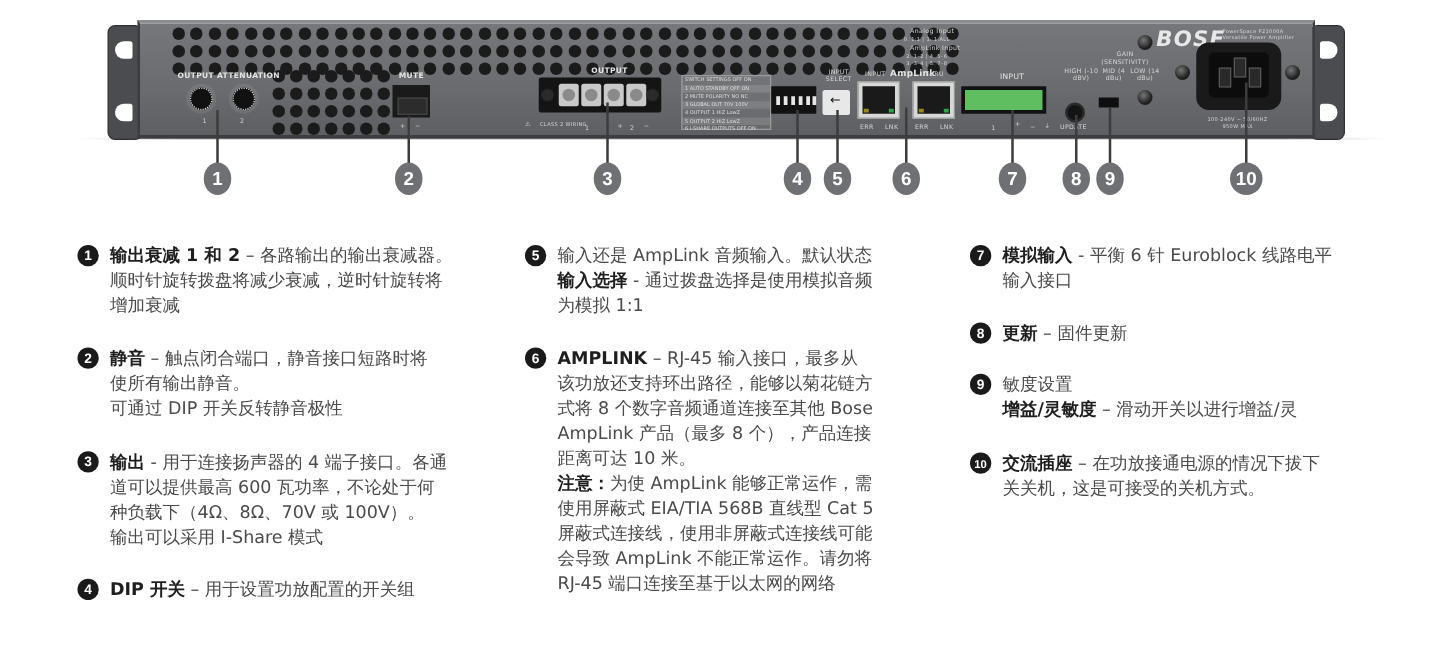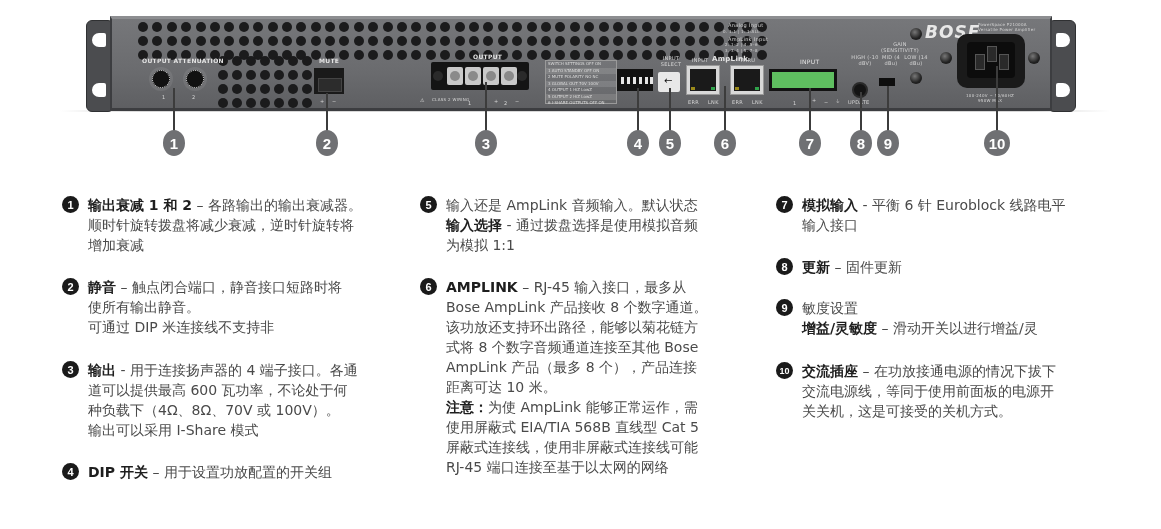--- a/index.html
+++ b/index.html
@@ -419,21 +419,21 @@
     <p>顺时针旋转拨盘将减少衰减，逆时针旋转将</p>
     <p>增加衰减</p>
   </div>
 </div>
 
 <div class="desc" style="left:62px; top:277px; width:340px;">
   <span class="badge">2</span>
   <div class="body">
     <p><span class="title">静音</span><span> – </span><span>触点闭合端口，静音接口短路时将</span></p>
     <p>使所有输出静音。</p>
-    <p>可通过 DIP 米连接线不支持非</p>
+    <p>可通过 DIP 开关反转静音极性</p>
   </div>
 </div>
 
 <div class="desc" style="left:62px; top:360px; width:340px;">
   <span class="badge">3</span>
   <div class="body">
     <p><span class="title">输出</span><span> - </span><span>用于连接扬声器的 4 端子接口。各通</span></p>
     <p>道可以提供最高 600 瓦功率，不论处于何</p>
     <p>种负载下（4Ω、8Ω、70V 或 100V）。</p>
     <p>输出可以采用 I-Share 模式</p>
@@ -453,28 +453,28 @@
     <p>输入还是 AmpLink 音频输入。默认状态</p>
     <p><span class="title">输入选择</span><span> - </span><span>通过拨盘选择是使用模拟音频</span></p>
     <p>为模拟 1:1</p>
   </div>
 </div>
 
 <div class="desc" style="left:420px; top:277px; width:345px;">
   <span class="badge">6</span>
   <div class="body">
     <p><span class="title">AMPLINK</span><span> – </span><span>RJ-45 输入接口，最多从</span></p>
-    <p>Bose AmpLink 产品接收 8 个数字通道。</p>
     <p>该功放还支持环出路径，能够以菊花链方</p>
     <p>式将 8 个数字音频通道连接至其他 Bose</p>
     <p>AmpLink 产品（最多 8 个），产品连接</p>
     <p>距离可达 10 米。</p>
     <p><span class="note-label">注意：</span><span>为使 AmpLink 能够正常运作，需</span></p>
     <p>使用屏蔽式 EIA/TIA 568B 直线型 Cat 5</p>
     <p>屏蔽式连接线，使用非屏蔽式连接线可能</p>
+    <p>会导致 AmpLink 不能正常运作。请勿将</p>
     <p>RJ-45 端口连接至基于以太网的网络</p>
   </div>
 </div>
 
 <div class="desc" style="left:776px; top:195px; width:360px;">
   <span class="badge">7</span>
   <div class="body">
     <p><span class="title">模拟输入</span><span> - </span><span>平衡 6 针 Euroblock 线路电平</span></p>
     <p>输入接口</p>
   </div>
@@ -492,16 +492,15 @@
   <div class="body">
     <p>敏度设置</p>
     <p><span class="title">增益/灵敏度</span><span> – </span><span>滑动开关以进行增益/灵</span></p>
   </div>
 </div>
 
 <div class="desc" style="left:776px; top:361px; width:360px;">
   <span class="badge" style="font-size:9px;">10</span>
   <div class="body">
     <p><span class="title">交流插座</span><span> – </span><span>在功放接通电源的情况下拔下</span></p>
-    <p>交流电源线，等同于使用前面板的电源开</p>
     <p>关关机，这是可接受的关机方式。</p>
   </div>
 </div>
 
 </body></html>

